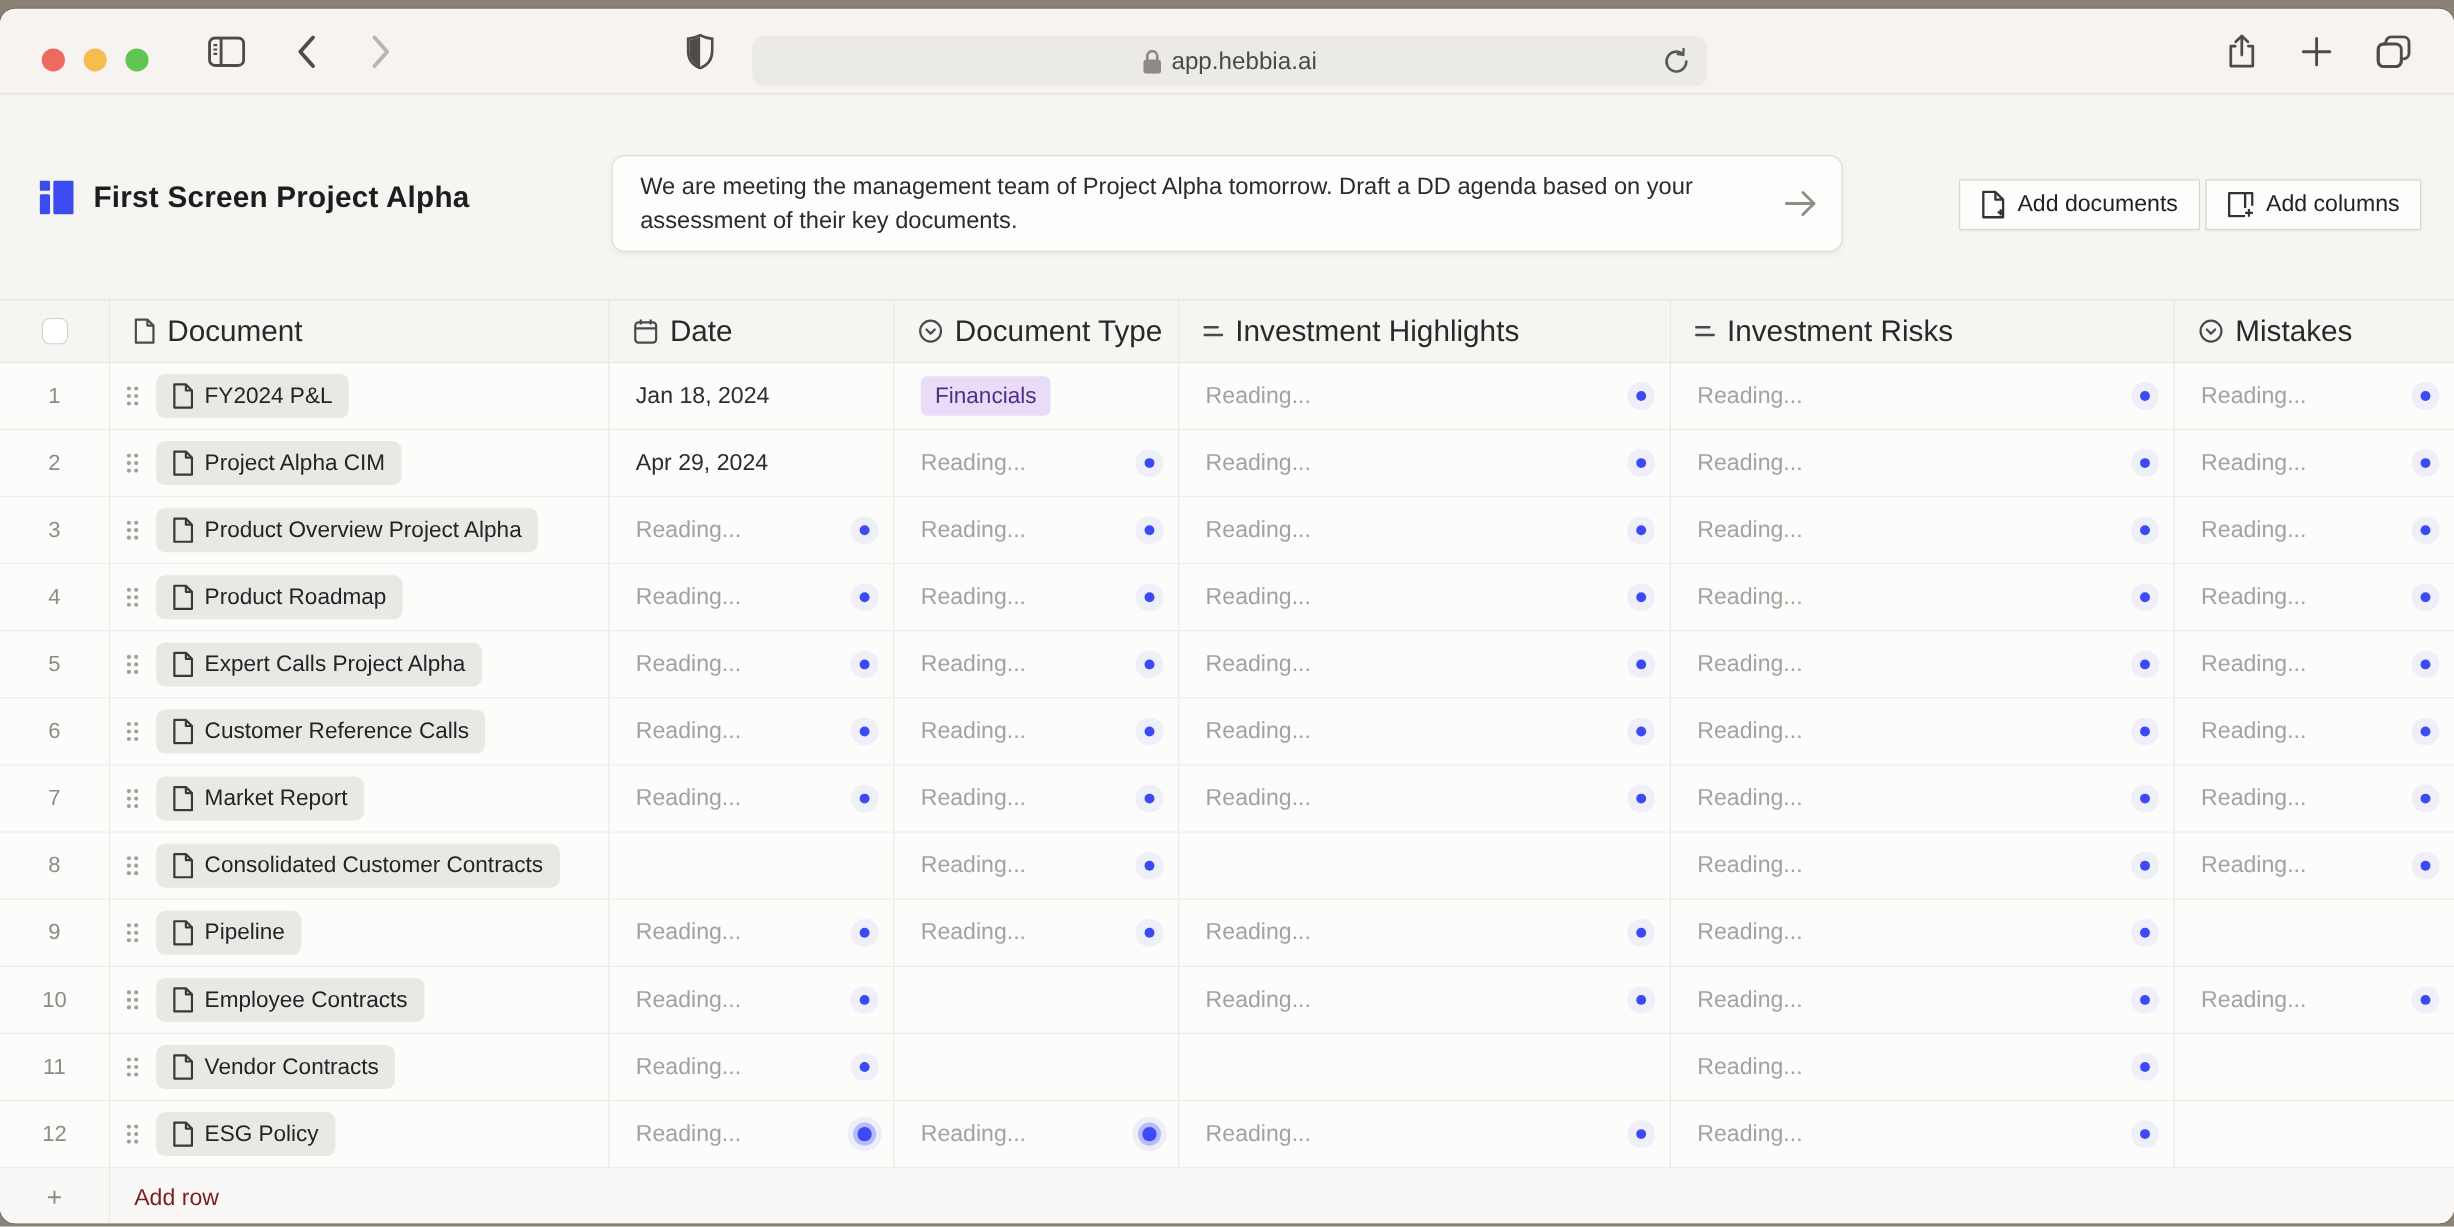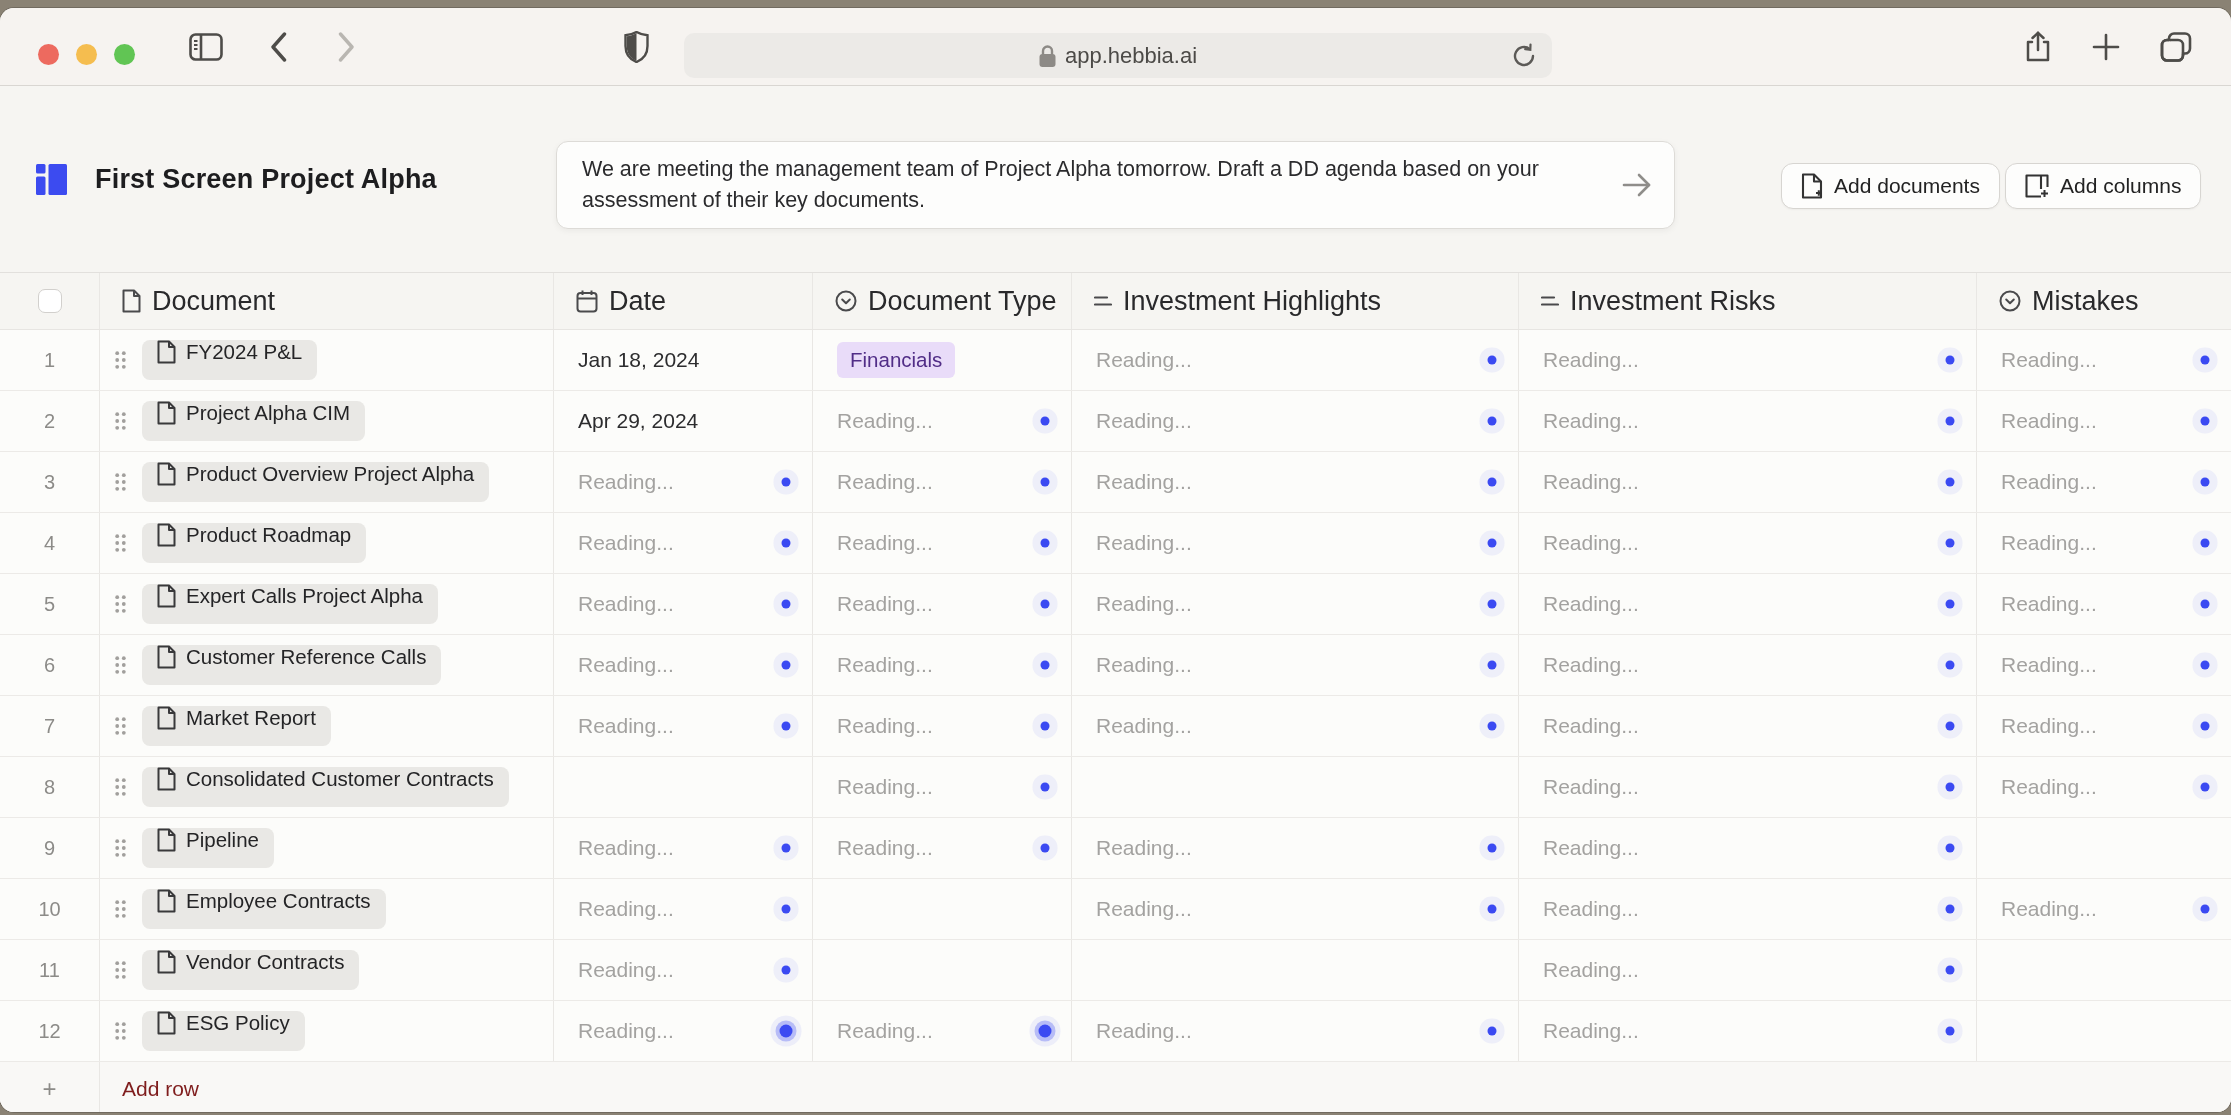--- a/index.html
+++ b/index.html
@@ -32,35 +32,35 @@
   .urlbar {
     position:absolute; left:684px; top:25px; width:868px; height:45px;
     background:#eceae7; border-radius:10px;
     display:flex; align-items:center; justify-content:center;
     color:#4c4a47; font-size:22px;
   }
   .urlbar .lock { margin-right:9px; color:#8d8a86; display:flex; }
   .urlbar .reload { position:absolute; right:16px; color:#5c5a57; display:flex; }
   
   .band { position:relative; height:186px; background:#f6f5f2; }
-  .title-wrap { position:absolute; left:36px; top:78px; display:flex; align-items:center; gap:28px; }
+  .title-wrap { position:absolute; left:36px; top:78px; display:flex; align-items:center; gap:18px; }
   .logo { width:31px; height:31px; display:block; }
   .page-title { font-size:27px; font-weight:700; color:#1d1d1f; letter-spacing:.2px; }
   .prompt {
     position:absolute; left:556px; top:55px; width:1119px; height:88px;
     background:#fdfdfc; border:1px solid #dddbd7; border-radius:12px;
     box-shadow:0 2px 6px rgba(0,0,0,.05);
     padding:15px 44px 15px 25px;
     font-size:21.5px; line-height:31px; color:#2b2b2d;
     display:flex; align-items:center;
   }
   .prompt .send { position:absolute; right:22px; top:30px; color:#8f8d8a; cursor:pointer; }
   .hdr-btn {
     position:absolute; top:77px; height:46px;
-    background:#fdfdfc; border:1px solid #d7d5d1; border-radius:12px;
+    background:#fdfdfc; border:1px solid #d7d5d1; border-radius:1px;
     display:flex; align-items:center; gap:11px; padding:0 19px;
     font-size:21px; font-weight:500; color:#222; cursor:pointer;
     box-shadow:0 1px 2px rgba(0,0,0,.04);
   }
   .hdr-btn svg { display:block; color:#333; }
   #btn-add-docs { left:1781px; }
   #btn-add-cols { left:2005px; }
   
   .grid { position:absolute; left:0; right:0; top:264px; bottom:0; background:#fbfaf8; }
   .trow, .hrow, .frow {
@@ -72,21 +72,21 @@
   .frow { height:53px; background:#f9f8f6; }
   .cell { position:relative; display:flex; align-items:center; border-right:1px solid #e9e7e4; min-width:0; }
   .cell:last-child { border-right:none; }
   .cell.num { justify-content:center; color:#8c8b88; font-size:20px; border-right:1px solid #e9e7e4; }
   .hcell { padding-left:22px; gap:11px; color:#29292b; font-size:27px; font-weight:500; }
   .hcell .cicon { color:#4a4a4c; display:flex; }
   .checkbox { width:24px; height:24px; border:1.5px solid #d2d0cd; border-radius:7px; background:#fff; cursor:pointer; }
   .doccell { padding-left:15px; gap:16px; }
   .draggrip { color:#a19f9c; display:flex; cursor:grab; }
   .chip {
-    display:flex; gap:10px;
+    display:flex; align-items:center; gap:10px;
     background:#e9e8e5; border-radius:8px; height:40px; padding:0 15px;
     font-size:20.5px; color:#242426; cursor:pointer; white-space:nowrap;
   }
   .chip svg { color:#39393b; flex:none; }
   .valcell { padding:0 24px; font-size:21px; }
   .vtext { color:#2c2c2e; }
   .rtext { color:#a3a2a0; }
   .dot {
     position:absolute; right:26px; top:50%; transform:translate(50%,-50%);
     width:9px; height:9px; border-radius:50%;

